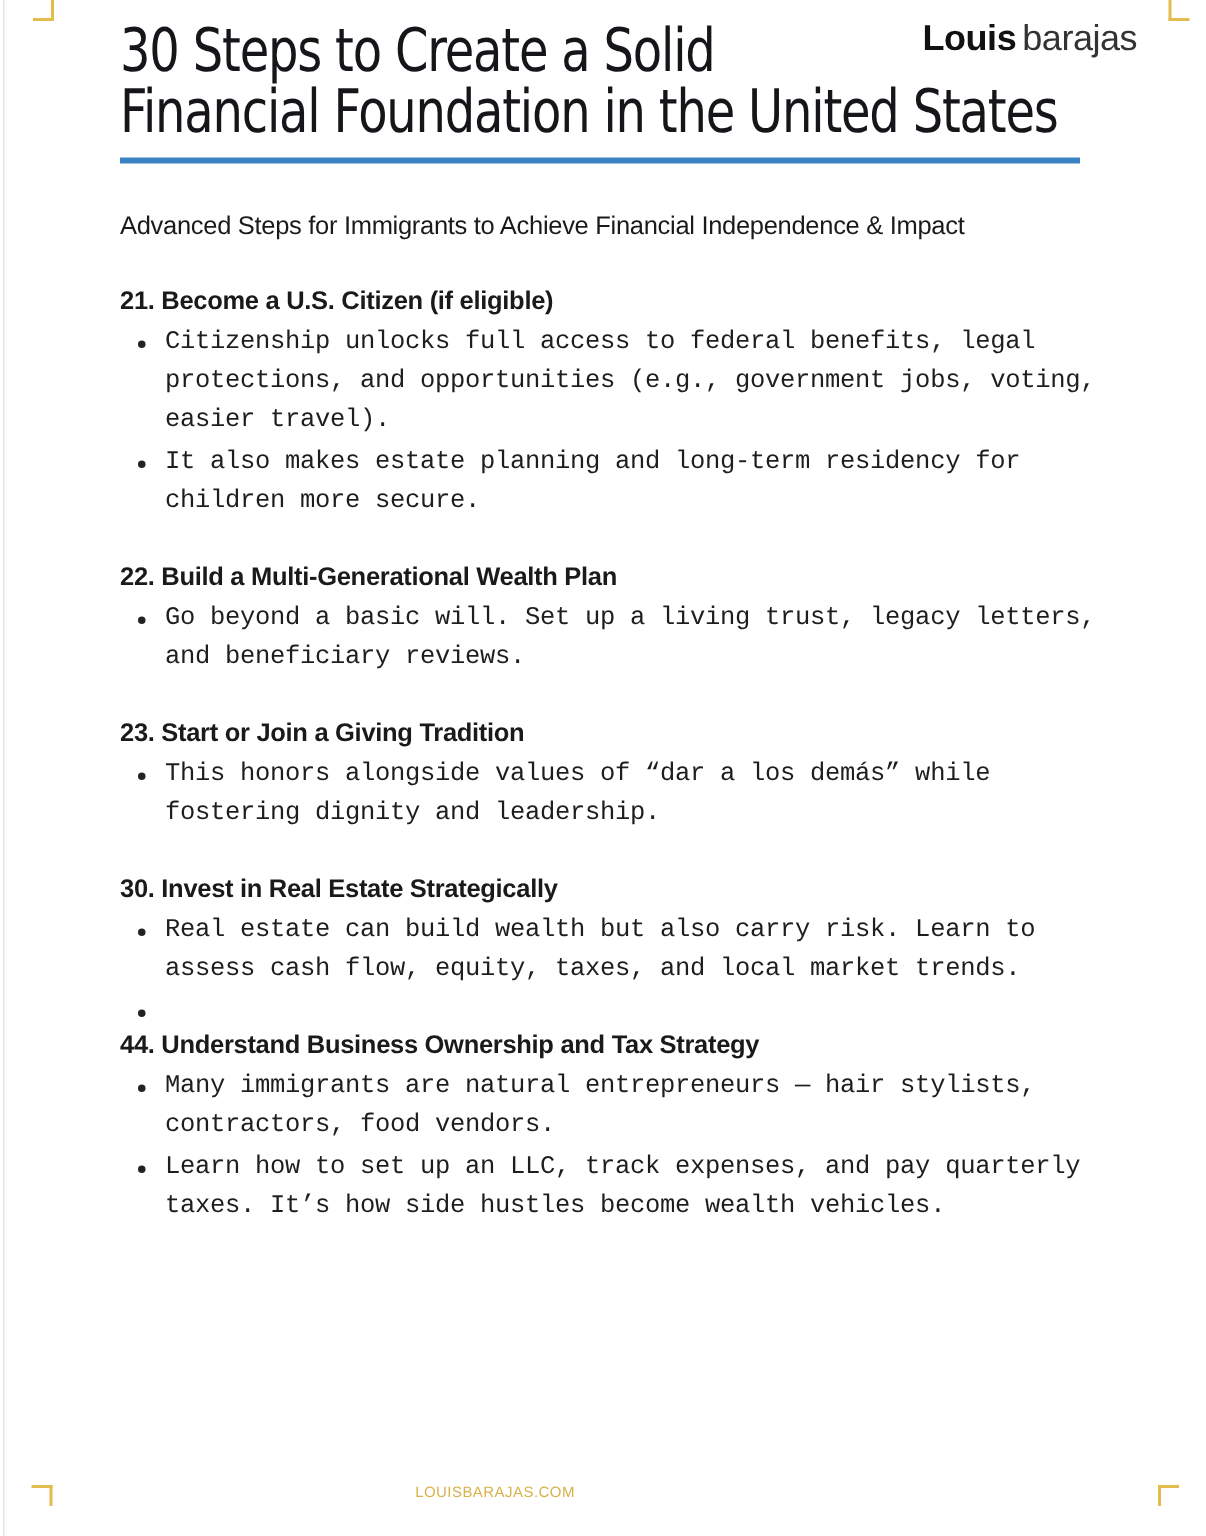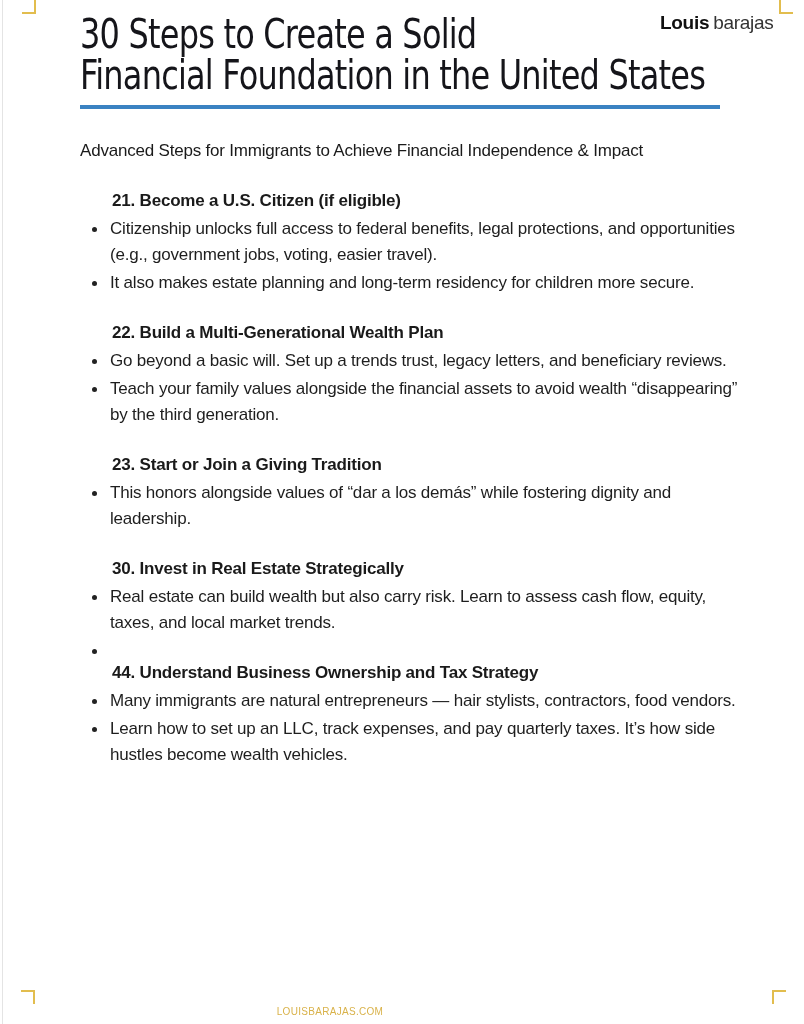--- a/index.html
+++ b/index.html
@@ -16,39 +16,39 @@
 
   .title {
     position:absolute; left:80px; top:14px; width:650px;
     font-family:"DejaVu Sans", sans-serif; font-weight:normal;
     font-size:40px; line-height:41px; letter-spacing:-1px; color:#15151a;
     transform:scaleX(0.8); transform-origin:left top;
   }
   .title-line { display:block; white-space:nowrap; }
   .title-rule { position:absolute; left:80px; top:105px; width:640px; height:4px; background:#3a82c2; }
 
-  .logo { position:absolute; left:660px; top:12px; font-size:19px; white-space:nowrap; letter-spacing:-0.3px; }
+  .logo { position:absolute; left:615px; top:12px; font-size:24px; white-space:nowrap; letter-spacing:-0.3px; }
   .logo .bold { font-weight:bold; color:#111; }
   .logo .light { font-weight:normal; color:#333; margin-left:4px; }
 
   .subtitle {
     position:absolute; left:80px; top:141px; font-size:17px; font-weight:normal; color:#1a1a1a;
     white-space:nowrap; letter-spacing:-0.2px;
   }
 
   .steps { position:absolute; left:80px; top:188px; width:670px; }
   .step { margin-bottom:24px; }
-  .step-heading { font-size:17px; font-weight:bold; line-height:26px; color:#1a1a1a; letter-spacing:-0.2px;margin-left:32px; }
-  .bullets { list-style:none; margin:2px 0 0 0; padding:0; }
+  .step-heading { font-size:17px; font-weight:bold; line-height:26px; color:#1a1a1a; letter-spacing:-0.2px; }
+  .bullets { list-style:none; margin:2px 0 0 0; padding:0;font-family:Liberation Mono, monospace; }
   .bullet { position:relative; padding-left:30px; font-size:17px; line-height:26px; color:#1e1e1e; margin-bottom:2px; letter-spacing:-0.2px; }
   .bullet .dot { position:absolute; left:12px; top:11px; width:5px; height:5px; border-radius:50%; background:#222; }
 
   .footer {
     position:absolute; left:0; width:660px; top:990px; text-align:center;
-    font-size:10px; color:#d9b24a; letter-spacing:0.3px;margin-top:16px;
+    font-size:10px; color:#d9b24a; letter-spacing:0.3px;
   }
 </style>
 </head>
 <body>
 
 <div class="page-edge"></div>
 <div class="corner tl"></div>
 <div class="corner tr"></div>
 <div class="corner bl"></div>
 <div class="corner br"></div>
@@ -69,22 +69,21 @@
   <div class="step">
     <div class="step-heading">21. Become a U.S. Citizen (if eligible)</div>
     <ul class="bullets">
       <li class="bullet"><span class="dot"></span><span>Citizenship unlocks full access to federal benefits, legal protections, and opportunities (e.g., government jobs, voting, easier travel).</span></li>
       <li class="bullet"><span class="dot"></span><span>It also makes estate planning and long-term residency for children more secure.</span></li>
     </ul>
   </div>
   <div class="step">
     <div class="step-heading">22. Build a Multi-Generational Wealth Plan</div>
     <ul class="bullets">
-      <li class="bullet"><span class="dot"></span><span>Go beyond a basic will. Set up a trends trust, legacy letters, and beneficiary reviews.</span></li>
-      <li class="bullet"><span class="dot"></span><span>Teach your family values alongside the financial assets to avoid wealth “disappearing” by the third generation.</span></li>
+      <li class="bullet"><span class="dot"></span><span>Go beyond a basic will. Set up a living trust, legacy letters, and beneficiary reviews.</span></li>
     </ul>
   </div>
   <div class="step">
     <div class="step-heading">23. Start or Join a Giving Tradition</div>
     <ul class="bullets">
       <li class="bullet"><span class="dot"></span><span>This honors alongside values of “dar a los demás” while fostering dignity and leadership.</span></li>
     </ul>
   </div>
   <div class="step">
     <div class="step-heading">30. Invest in Real Estate Strategically</div>

